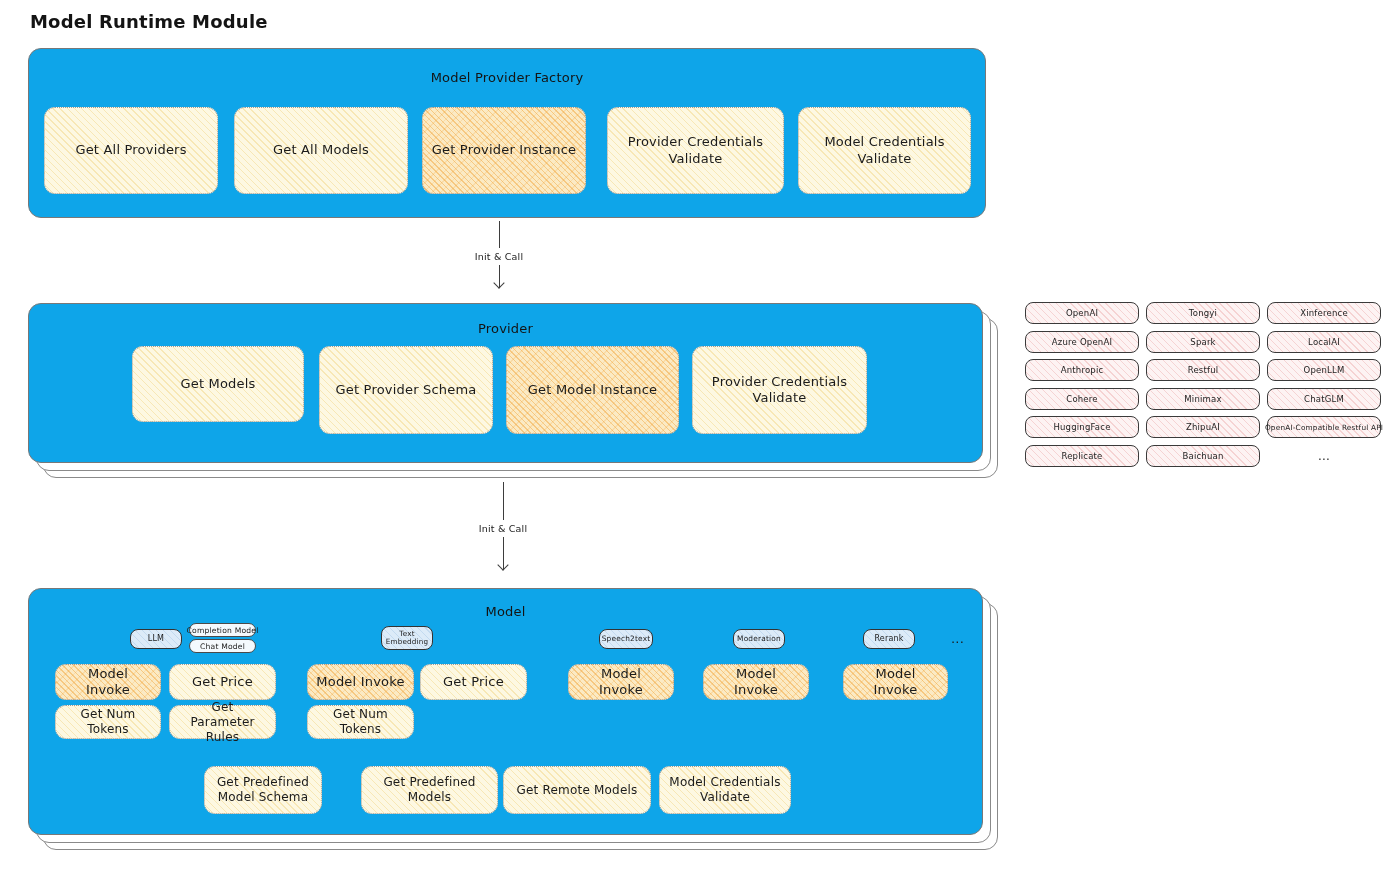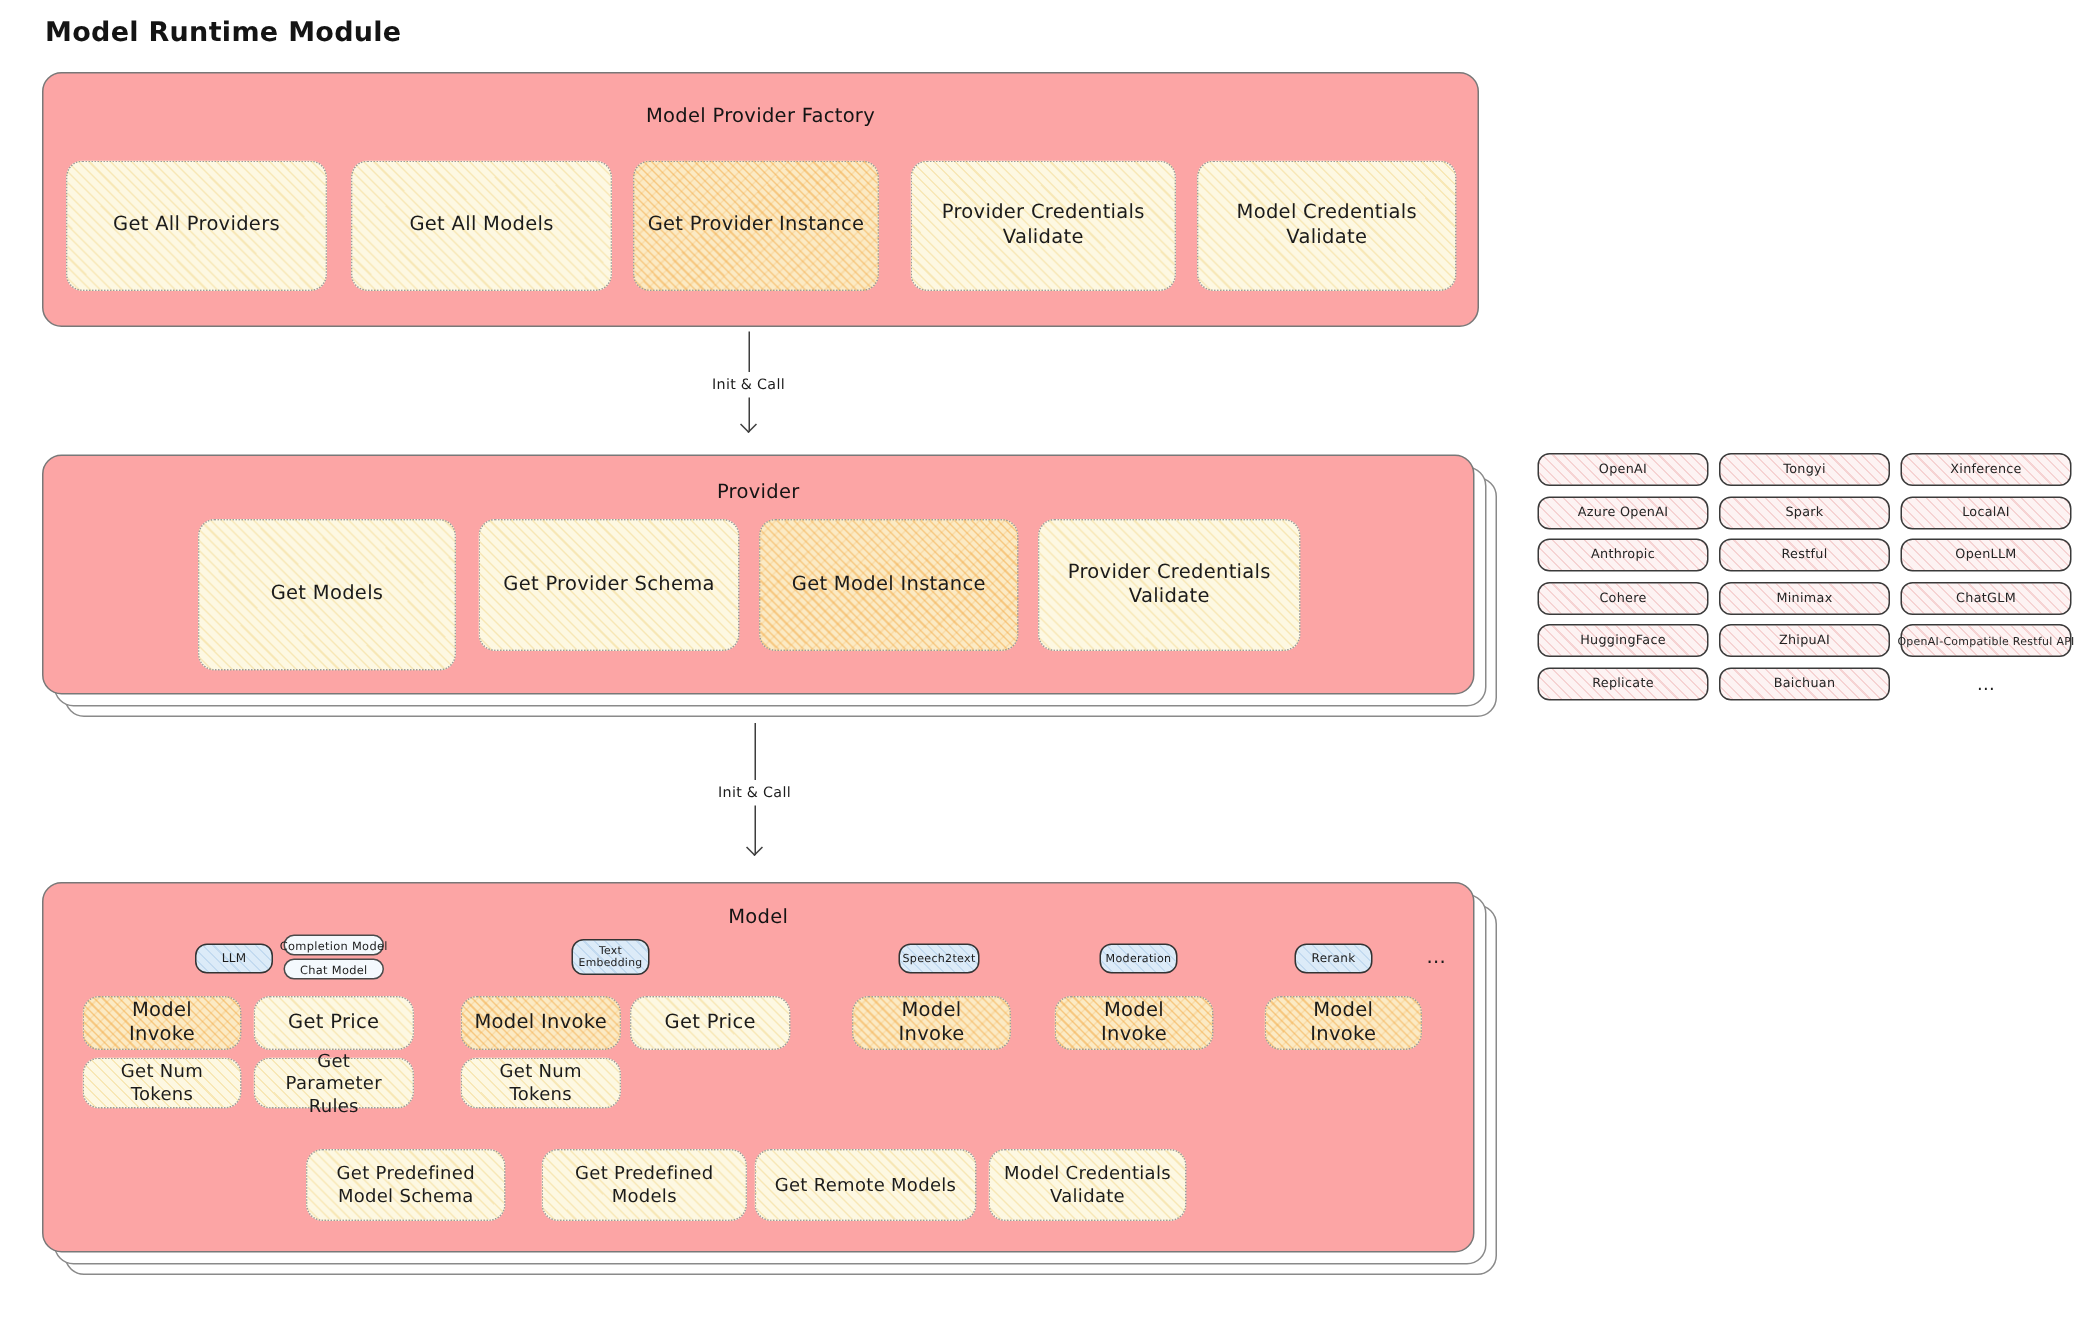--- a/index.html
+++ b/index.html
@@ -13,21 +13,21 @@
   }
   .hand { letter-spacing:0.2px; }
 
   
   .main-title {
     position:absolute; left:30px; top:11px;
     font-size:18px; font-weight:600; color:#141414;
   }
 
   
-  .panel-border { border:1.6px solid #787878; border-radius:13px; background:#fca5a5; }
+  .panel-border { border:1.6px solid #787878; border-radius:13px; background:#0ea5e9; }
   .stack { position:absolute; }
   .stack .layer { position:absolute; inset:0; border:1.4px solid #8a8a8a; border-radius:13px; background:#ffffff; }
   .stack .layer.l3 { transform:translate(15px,15px); }
   .stack .layer.l2 { transform:translate(8px,8px); }
   .stack .panel  { position:absolute; inset:0; z-index:2; }
   .panel-title {
     position:absolute; left:0; right:0; text-align:center;
     font-size:13px; color:#141414;
   }
 
@@ -119,21 +119,21 @@
     <div class="albl hand">Init &amp; Call</div>
     <div class="seg" style="height:23px;"></div>
     <div class="head"></div>
   </div>
 
   <div class="stack" style="left:28px; top:303px; width:955px; height:160px;">
     <div class="layer l3"></div>
     <div class="layer l2"></div>
     <div class="panel panel-border">
       <div class="panel-title hand" style="top:17px;">Provider</div>
-      <div class="nbox fill-yellow hand" style="left:103px; top:42px; width:172px; height:101px;text-align:right;">
+      <div class="nbox fill-yellow hand" style="left:103px; top:42px; width:172px; height:76px;text-align:right;">
           <span>Get Models</span>
         </div>
       <div class="nbox fill-yellow hand" style="left:290px; top:42px; width:174px; height:88px;">
           <span>Get Provider Schema</span>
         </div>
       <div class="nbox fill-orange hand" style="left:477px; top:42px; width:173px; height:88px;">
           <span>Get Model Instance</span>
         </div>
       <div class="nbox fill-yellow hand" style="left:663px; top:42px; width:175px; height:88px;">
           <span>Provider Credentials Validate</span>
@@ -223,21 +223,21 @@
       <div class="nbox fill-yellow hand" style="left:26px;  top:116px; width:106px; height:34px; font-size:12px;">
           <span>Get Num Tokens</span>
         </div>
       <div class="nbox fill-yellow hand" style="left:140px; top:116px; width:107px; height:34px; font-size:12px;">
           <span>Get Parameter Rules</span>
         </div>
       <div class="nbox fill-yellow hand" style="left:278px; top:116px; width:107px; height:34px; font-size:12px;">
           <span>Get Num Tokens</span>
         </div>
 
-      <div class="nbox fill-yellow hand" style="left:175px; top:177px; width:133px; height:48px; font-size:12px;">
+      <div class="nbox fill-yellow hand" style="left:175px; top:177px; width:118px; height:48px; font-size:12px;">
           <span>Get Predefined Model Schema</span>
         </div>
       <div class="nbox fill-yellow hand" style="left:332px; top:177px; width:137px; height:48px; font-size:12px;">
           <span>Get Predefined Models</span>
         </div>
       <div class="nbox fill-yellow hand" style="left:474px; top:177px; width:148px; height:48px; font-size:12px;justify-content:center;">
           <span>Get Remote Models</span>
         </div>
       <div class="nbox fill-yellow hand" style="left:630px; top:177px; width:132px; height:48px; font-size:12px;">
           <span>Model Credentials Validate</span>

